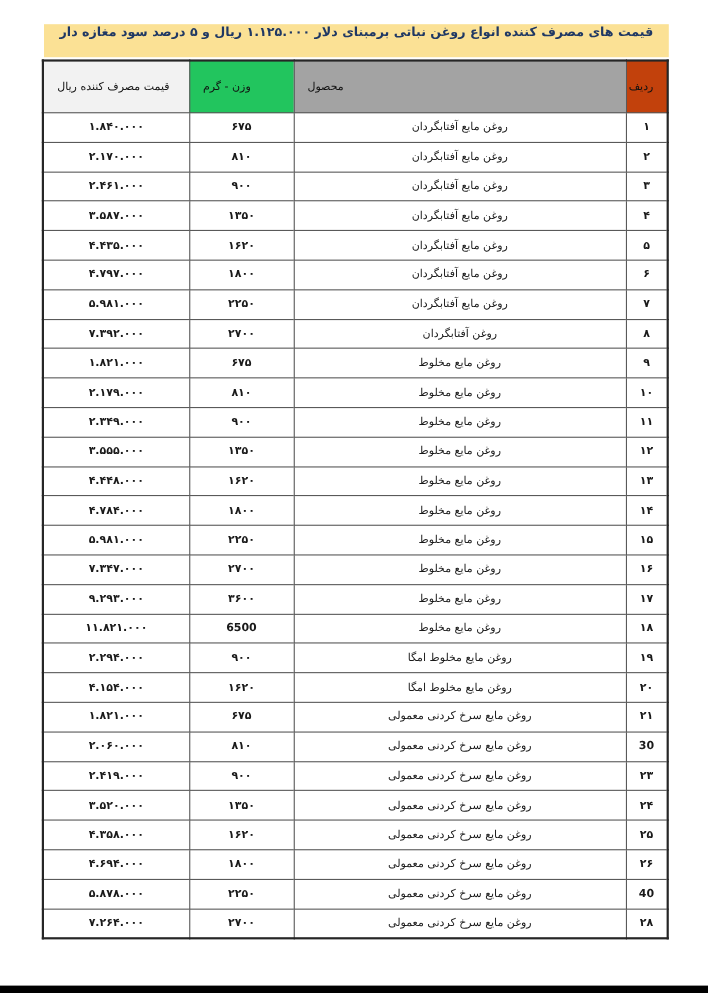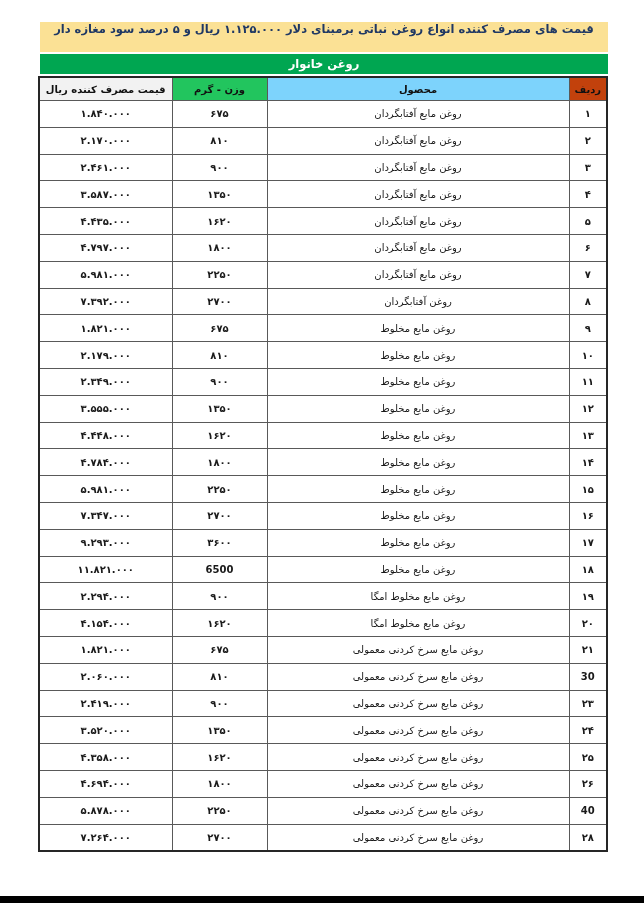--- a/index.html
+++ b/index.html
@@ -43,26 +43,26 @@
     width: 568px;
     border-collapse: collapse;
     table-layout: fixed;
     direction: rtl;
     border: 2px solid #262626;
   }
   table.price-table th {
     background: #f2f2f2;
     color: #111111;
     font-size: 10px;
-    font-weight: bold;
+    font-weight: normal;
     height: 22px;
     border: 1px solid #595959;
-    text-align: center;
+    text-align: left;
     vertical-align: middle;
-    padding: 0;
+    padding: 12px;
   }
   table.price-table td {
     font-size: 10px;
     color: #1a1a1a;
     height: 25.8px;
     border: 1px solid #595959;
     text-align: center;
     vertical-align: middle;
     padding: 0;
     background: #ffffff;
@@ -80,35 +80,32 @@
 </style>
 </head>
 <body>
 
 <div class="sheet">
 
   <div class="title-bar" style="background: rgb(251, 225, 149); color: rgb(31, 56, 100);">
     <span>قیمت های مصرف کننده انواع روغن نباتی برمبنای دلار ۱.۱۲۵.۰۰۰ ریال و ۵ درصد سود مغازه دار</span>
   </div>
 
-  <div class="section-bar" style="background: rgb(0, 166, 81); color: rgb(255, 255, 255);">
-    <span>روغن خانوار</span>
-  </div>
 
   <table class="price-table">
     <colgroup>
       <col style="width:38px">
       <col style="width:302px">
       <col style="width:95px">
       <col style="width:133px">
     </colgroup>
     <thead>
       <tr>
         <th style="background: #c2410c;">ردیف</th>
-        <th style="background: #7dd3fc;">محصول</th>
+        <th style="background: #a3a3a3;">محصول</th>
         <th style="background: #22c55e;">وزن - گرم</th>
         <th style="background: rgb(242, 242, 242);">قیمت مصرف کننده ریال</th>
       </tr>
     </thead>
     <tbody>
         <tr>
     <td class="c-num">۱</td>
     <td class="c-product">روغن مایع آفتابگردان</td>
     <td class="c-num">۶۷۵</td>
     <td class="c-num">۱.۸۴۰.۰۰۰</td>

